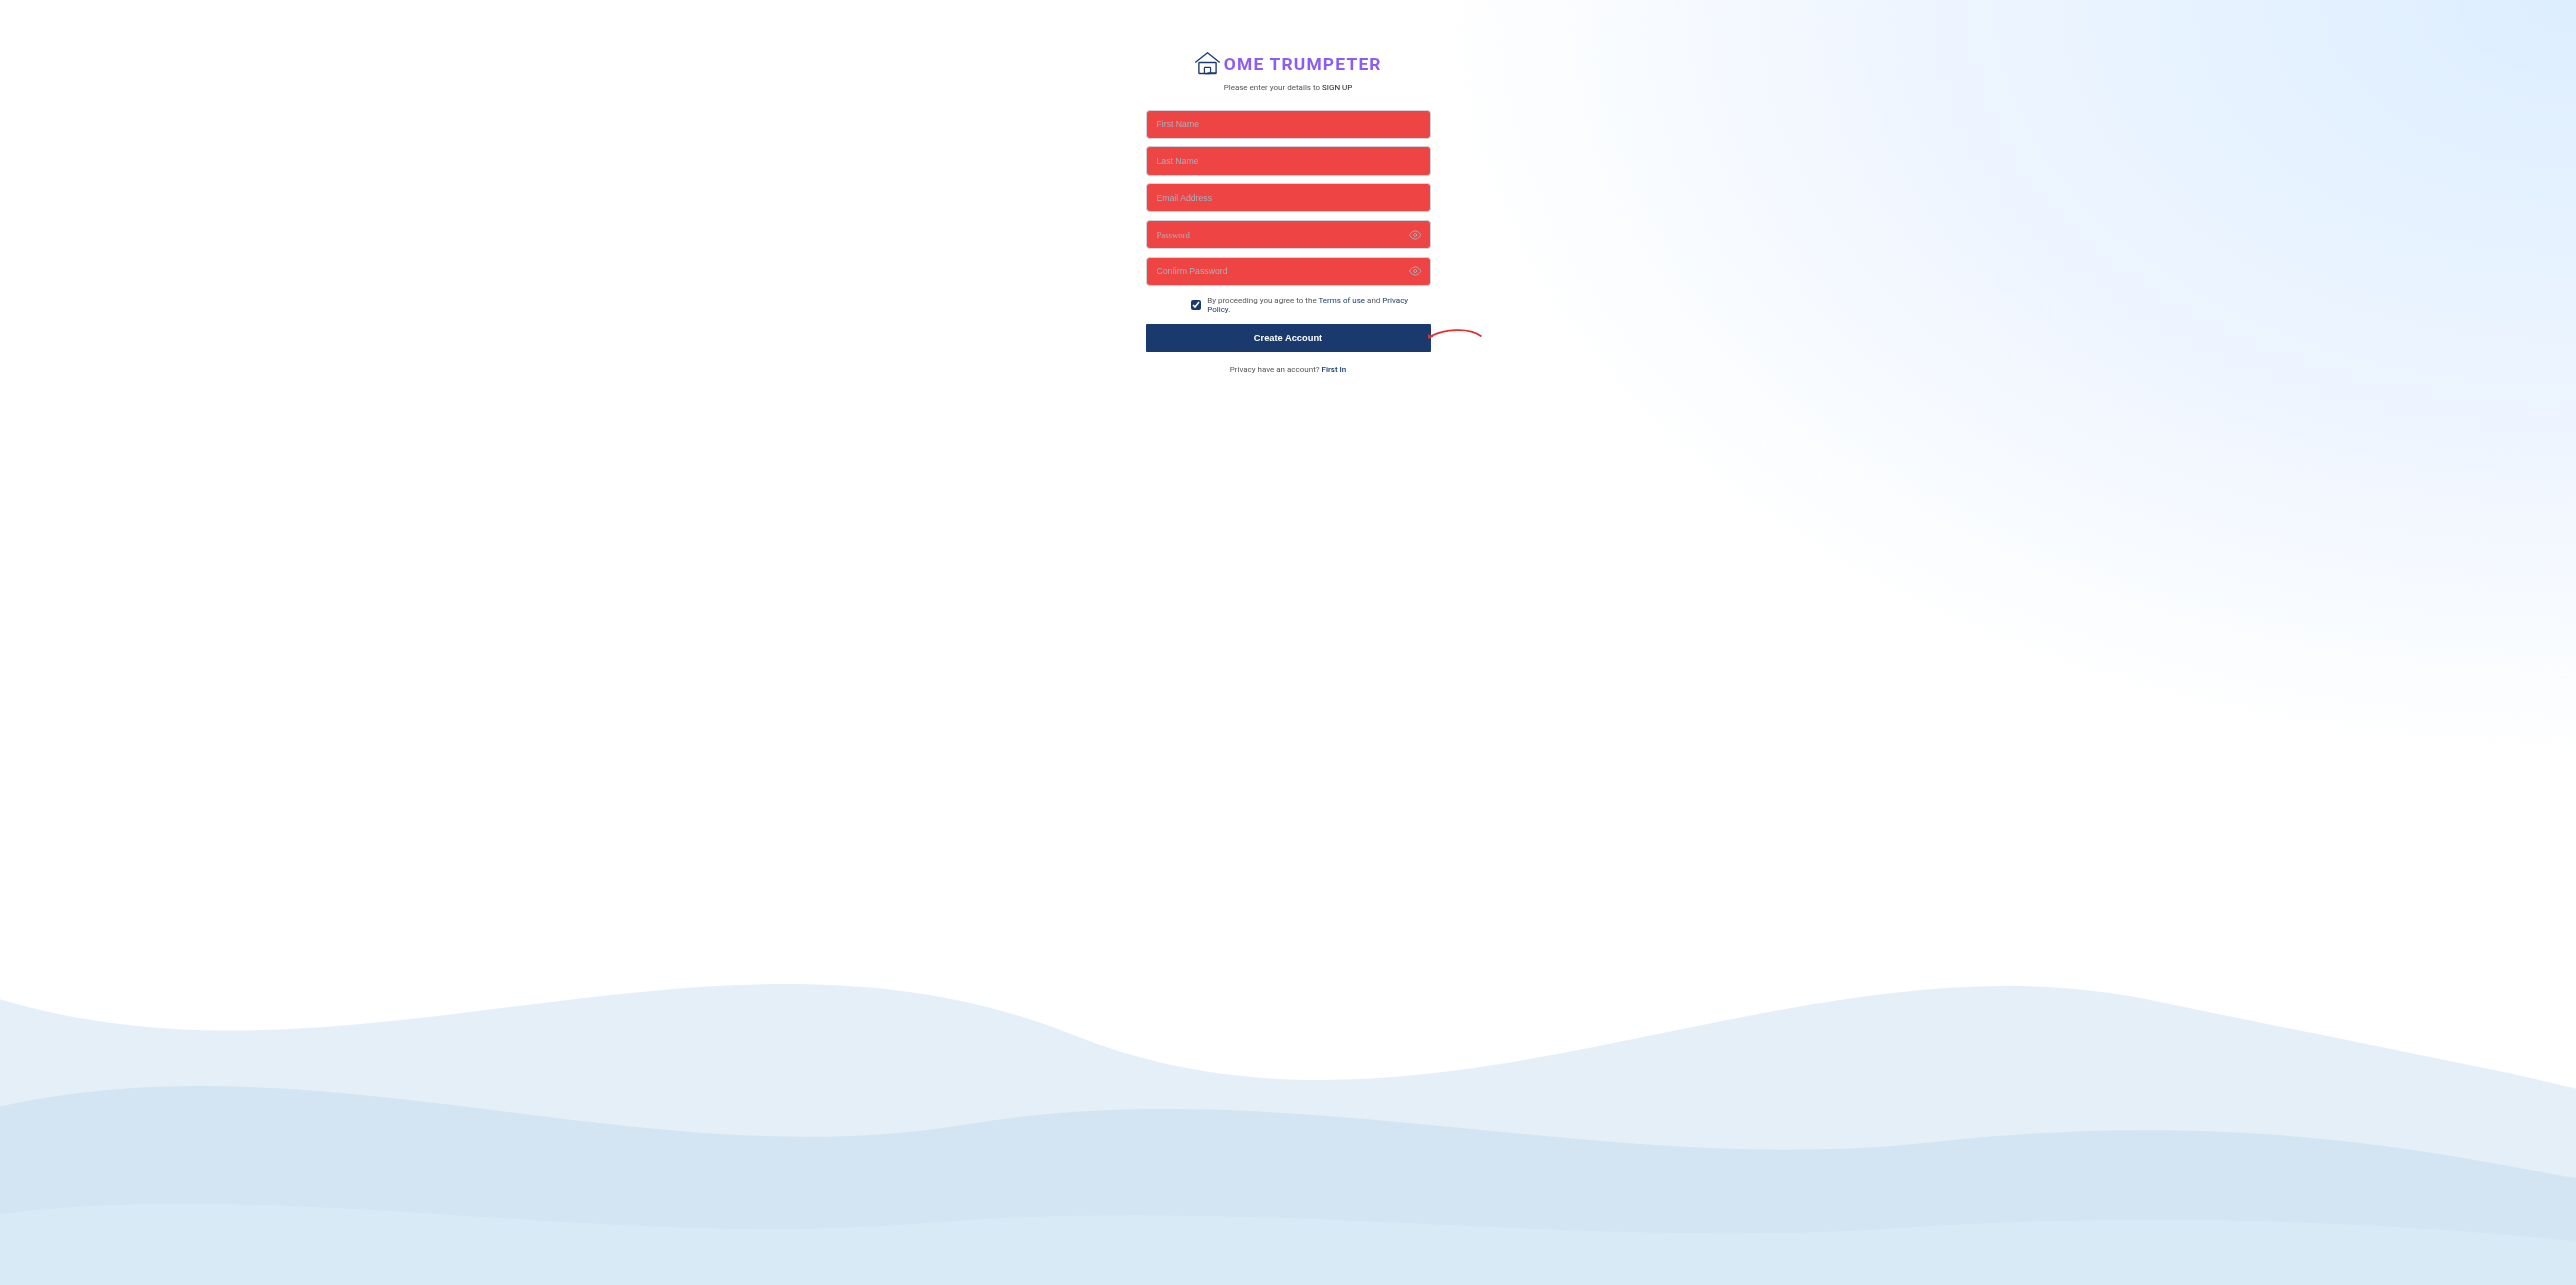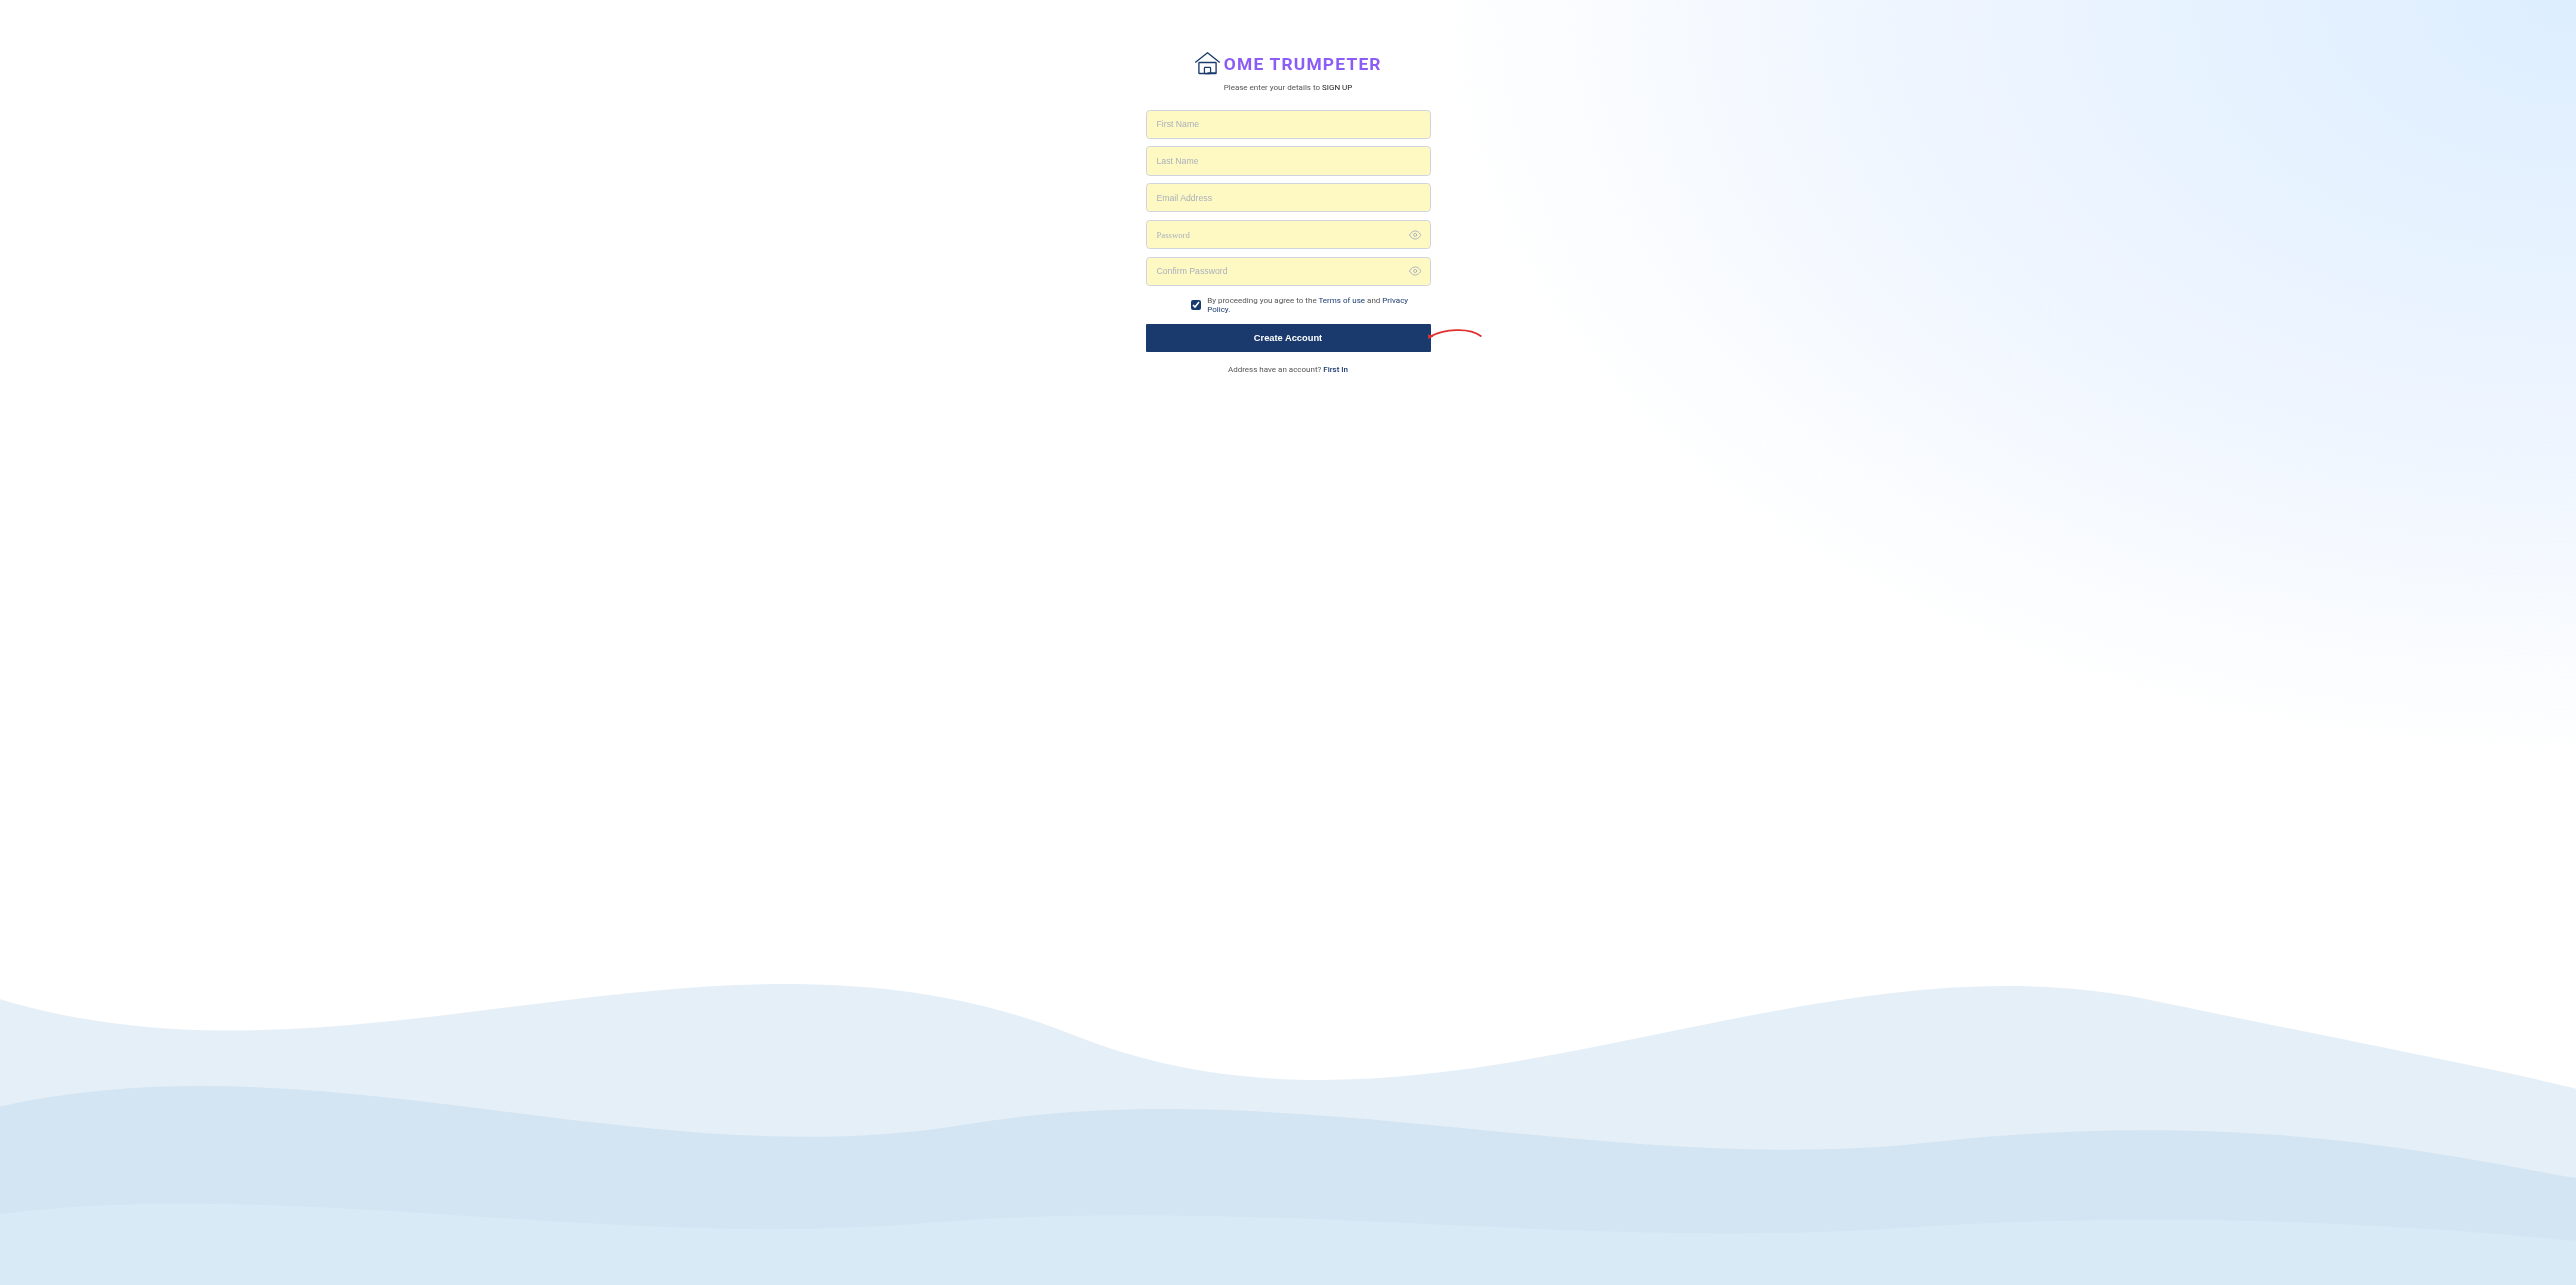--- a/index.html
+++ b/index.html
@@ -97,21 +97,21 @@
       width: 100%;
     }
 
     .form-input {
       width: 100%;
       padding: 8.7px 10px;
       border: 0.6px solid #d0d5dd;
       border-radius: 3.7px;
       font-size: 8.7px;
       color: #333;
-      background: #fef9c3;
+      background: #ef4444;
       outline: none;
       transition: border-color 0.2s;
     }
 
     .form-input::placeholder {
       color: #aab0bc;
     }
 
     .input-icon {
       position: absolute;
@@ -286,19 +286,19 @@
       
       <div class="arrow-container">
         <svg width="62" height="31" viewBox="0 0 100 50" fill="none" xmlns="http://www.w3.org/2000/svg">
           <path d="M90 25 C70 10, 30 15, 10 25" stroke="#e03030" stroke-width="3" fill="none" stroke-linecap="round"></path>
           <polygon points="5,22 5,30 14,26" fill="#e03030"></polygon>
         </svg>
       </div>
     </div>
 
     <div class="signin-row">
-      <span>Address have an account?</span>
+      <span>Privacy have an account?</span>
       <a href="#">First In</a>
     </div>
 
   </div>
 </div>
 
 
 </body></html>

